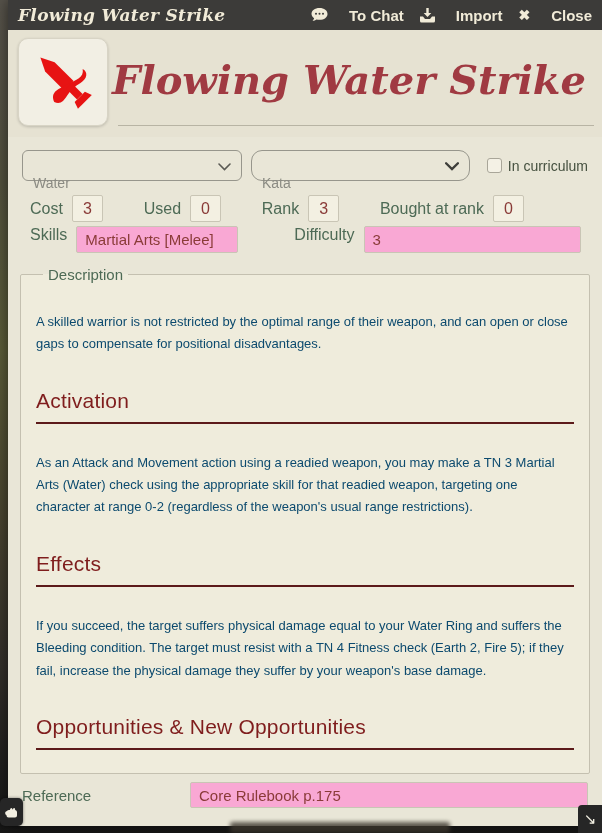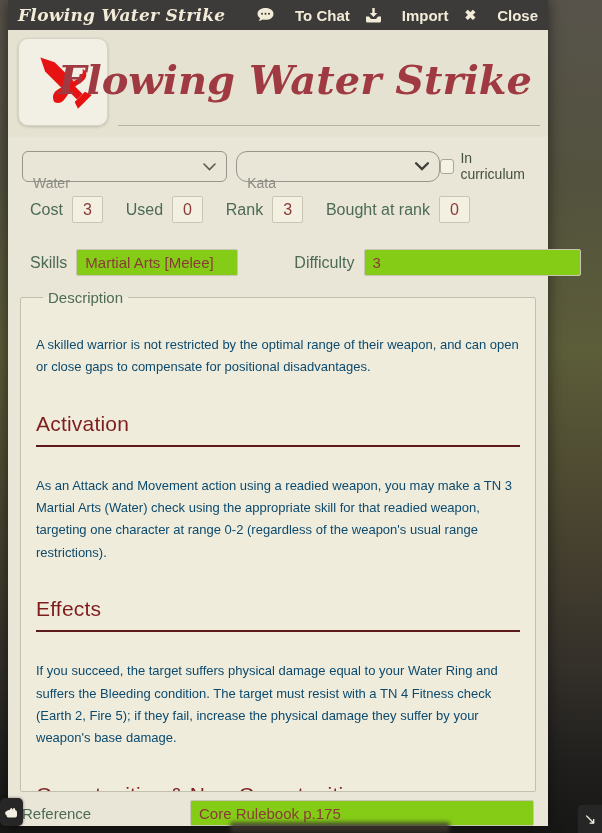--- a/index.html
+++ b/index.html
@@ -3,21 +3,21 @@
 <meta charset="utf-8">
 <style>
   * { margin:0; padding:0; box-sizing:border-box; }
   html,body { width:602px; height:833px; overflow:hidden; }
   body {
     font-family: "Liberation Sans", sans-serif;
     background: linear-gradient(180deg,#57534b 0%,#53523e 22%,#5c5d39 42%,#4a4530 62%,#34302a 80%,#201f1d 92%,#171716 100%);
     position: relative;
   }
   .window {
-    position:absolute; left:8px; top:0; width:540px; height:826px;
+    position:absolute; left:8px; top:0; width:594px; height:826px;
     background:#e9e6d7;
     box-shadow:0 0 14px rgba(0,0,0,.55);
     display:flex; flex-direction:column;
   }
   
   .titlebar {
     height:30px; flex:0 0 30px; background:#3c3b39;
     display:flex; align-items:center; padding:0 10px;
     color:#f1ebd8;
   }
@@ -60,24 +60,24 @@
   .curriculum label { font-size:14px; color:#45503f; cursor:pointer; }
   .num-row { display:flex; align-items:center; margin-top:14px; padding:0 64px 0 8px;
     justify-content:space-between; }
   .pair { display:flex; align-items:center; gap:9px; }
   .g-label { color:#4d6a55; font-size:16px; white-space:nowrap; }
   .num-input {
     width:31px; height:27px; text-align:center; font-size:16px; color:#8a3b38;
     border:1px solid #c9c5b5; background:#f3f0e2; border-radius:2px;
     font-family:"Liberation Sans", sans-serif;
   }
-  .skills-row { display:flex; align-items:center; margin-top:26px; padding:0 78px 0 8px; }
+  .skills-row { display:flex; align-items:flex-start; margin-top:4px; padding:0 78px 0 8px; }
   .text-input {
     height:27px; font-size:15px; color:#8a3b38; padding:0 8px;
-    border:1px solid #c9c5b5; background:#84cc16; border-radius:2px;
+    border:1px solid #c9c5b5; background:#f9a8d4; border-radius:2px;
     font-family:"Liberation Sans", sans-serif;
   }
   .skills-input { width:162px; margin-left:9px; }
   .diff-label { margin-left:56px; }
   .diff-input { flex:1; margin-left:9px; }
   
   .desc-fieldset {
     margin:13px 12px 0 12px; height:508px; overflow:hidden;
     border:1px solid #c4c0b0; background:#efecdc; border-radius:2px;
     padding:0 15px 10px 15px;

